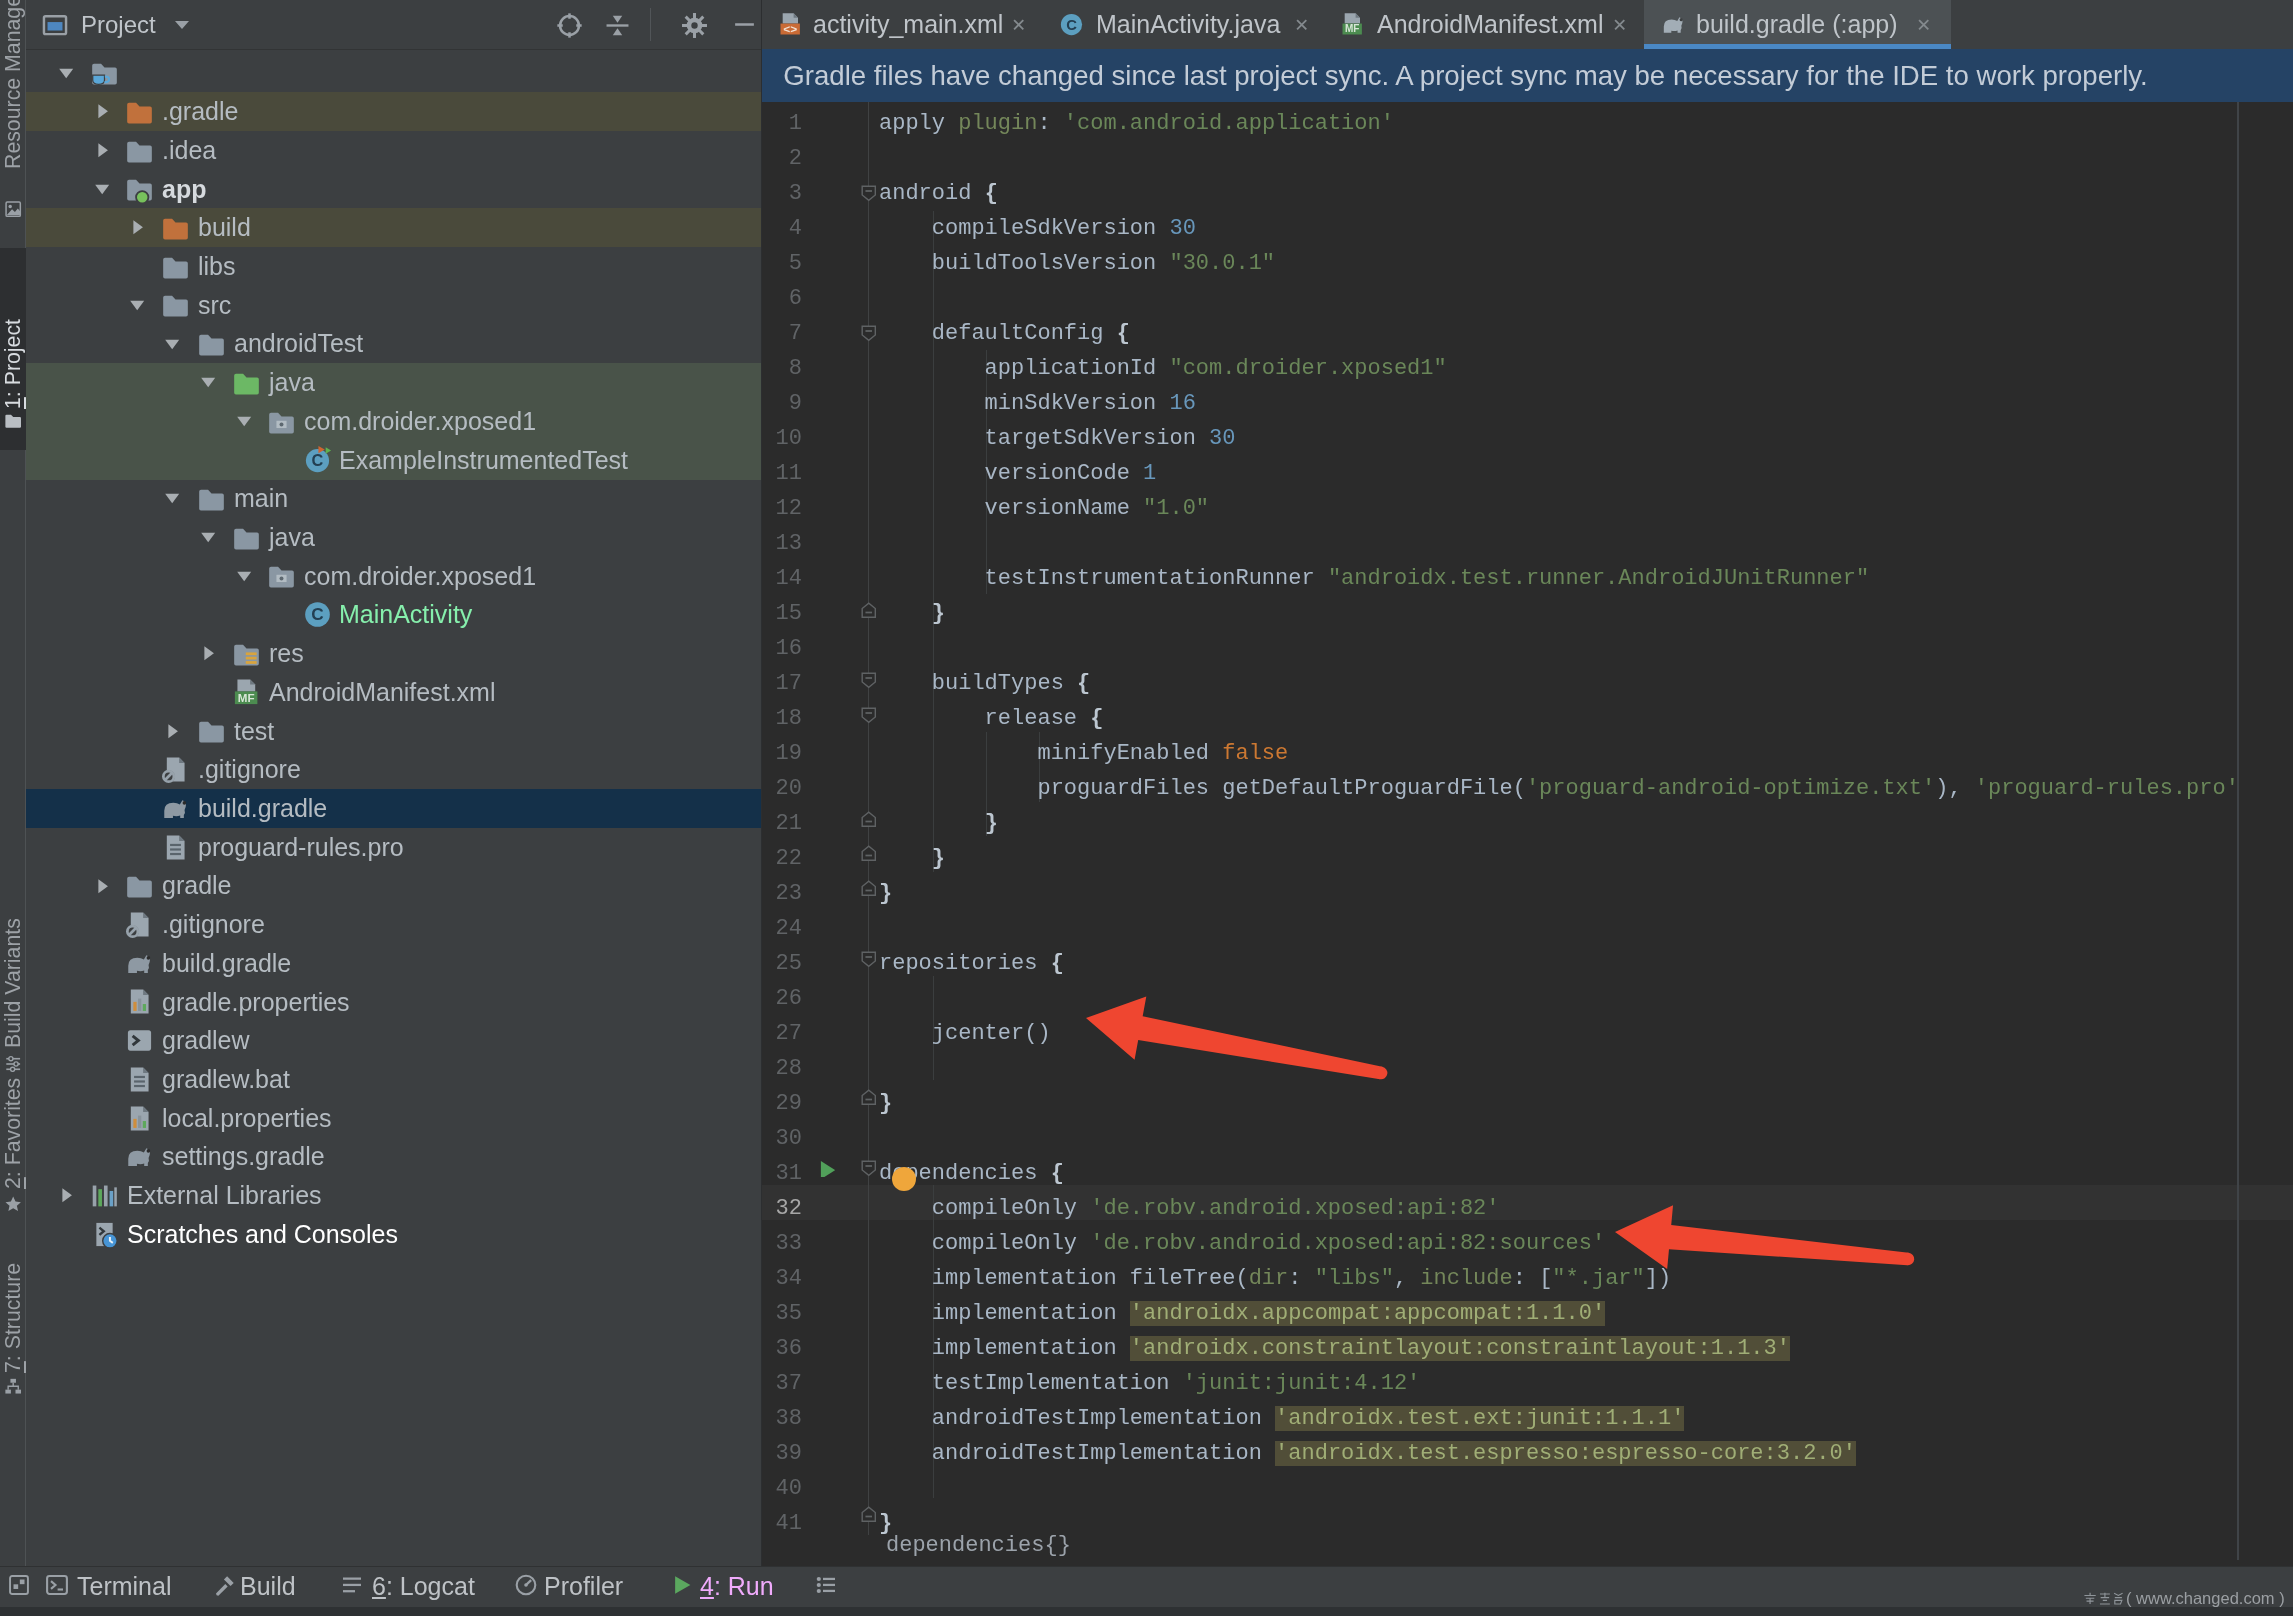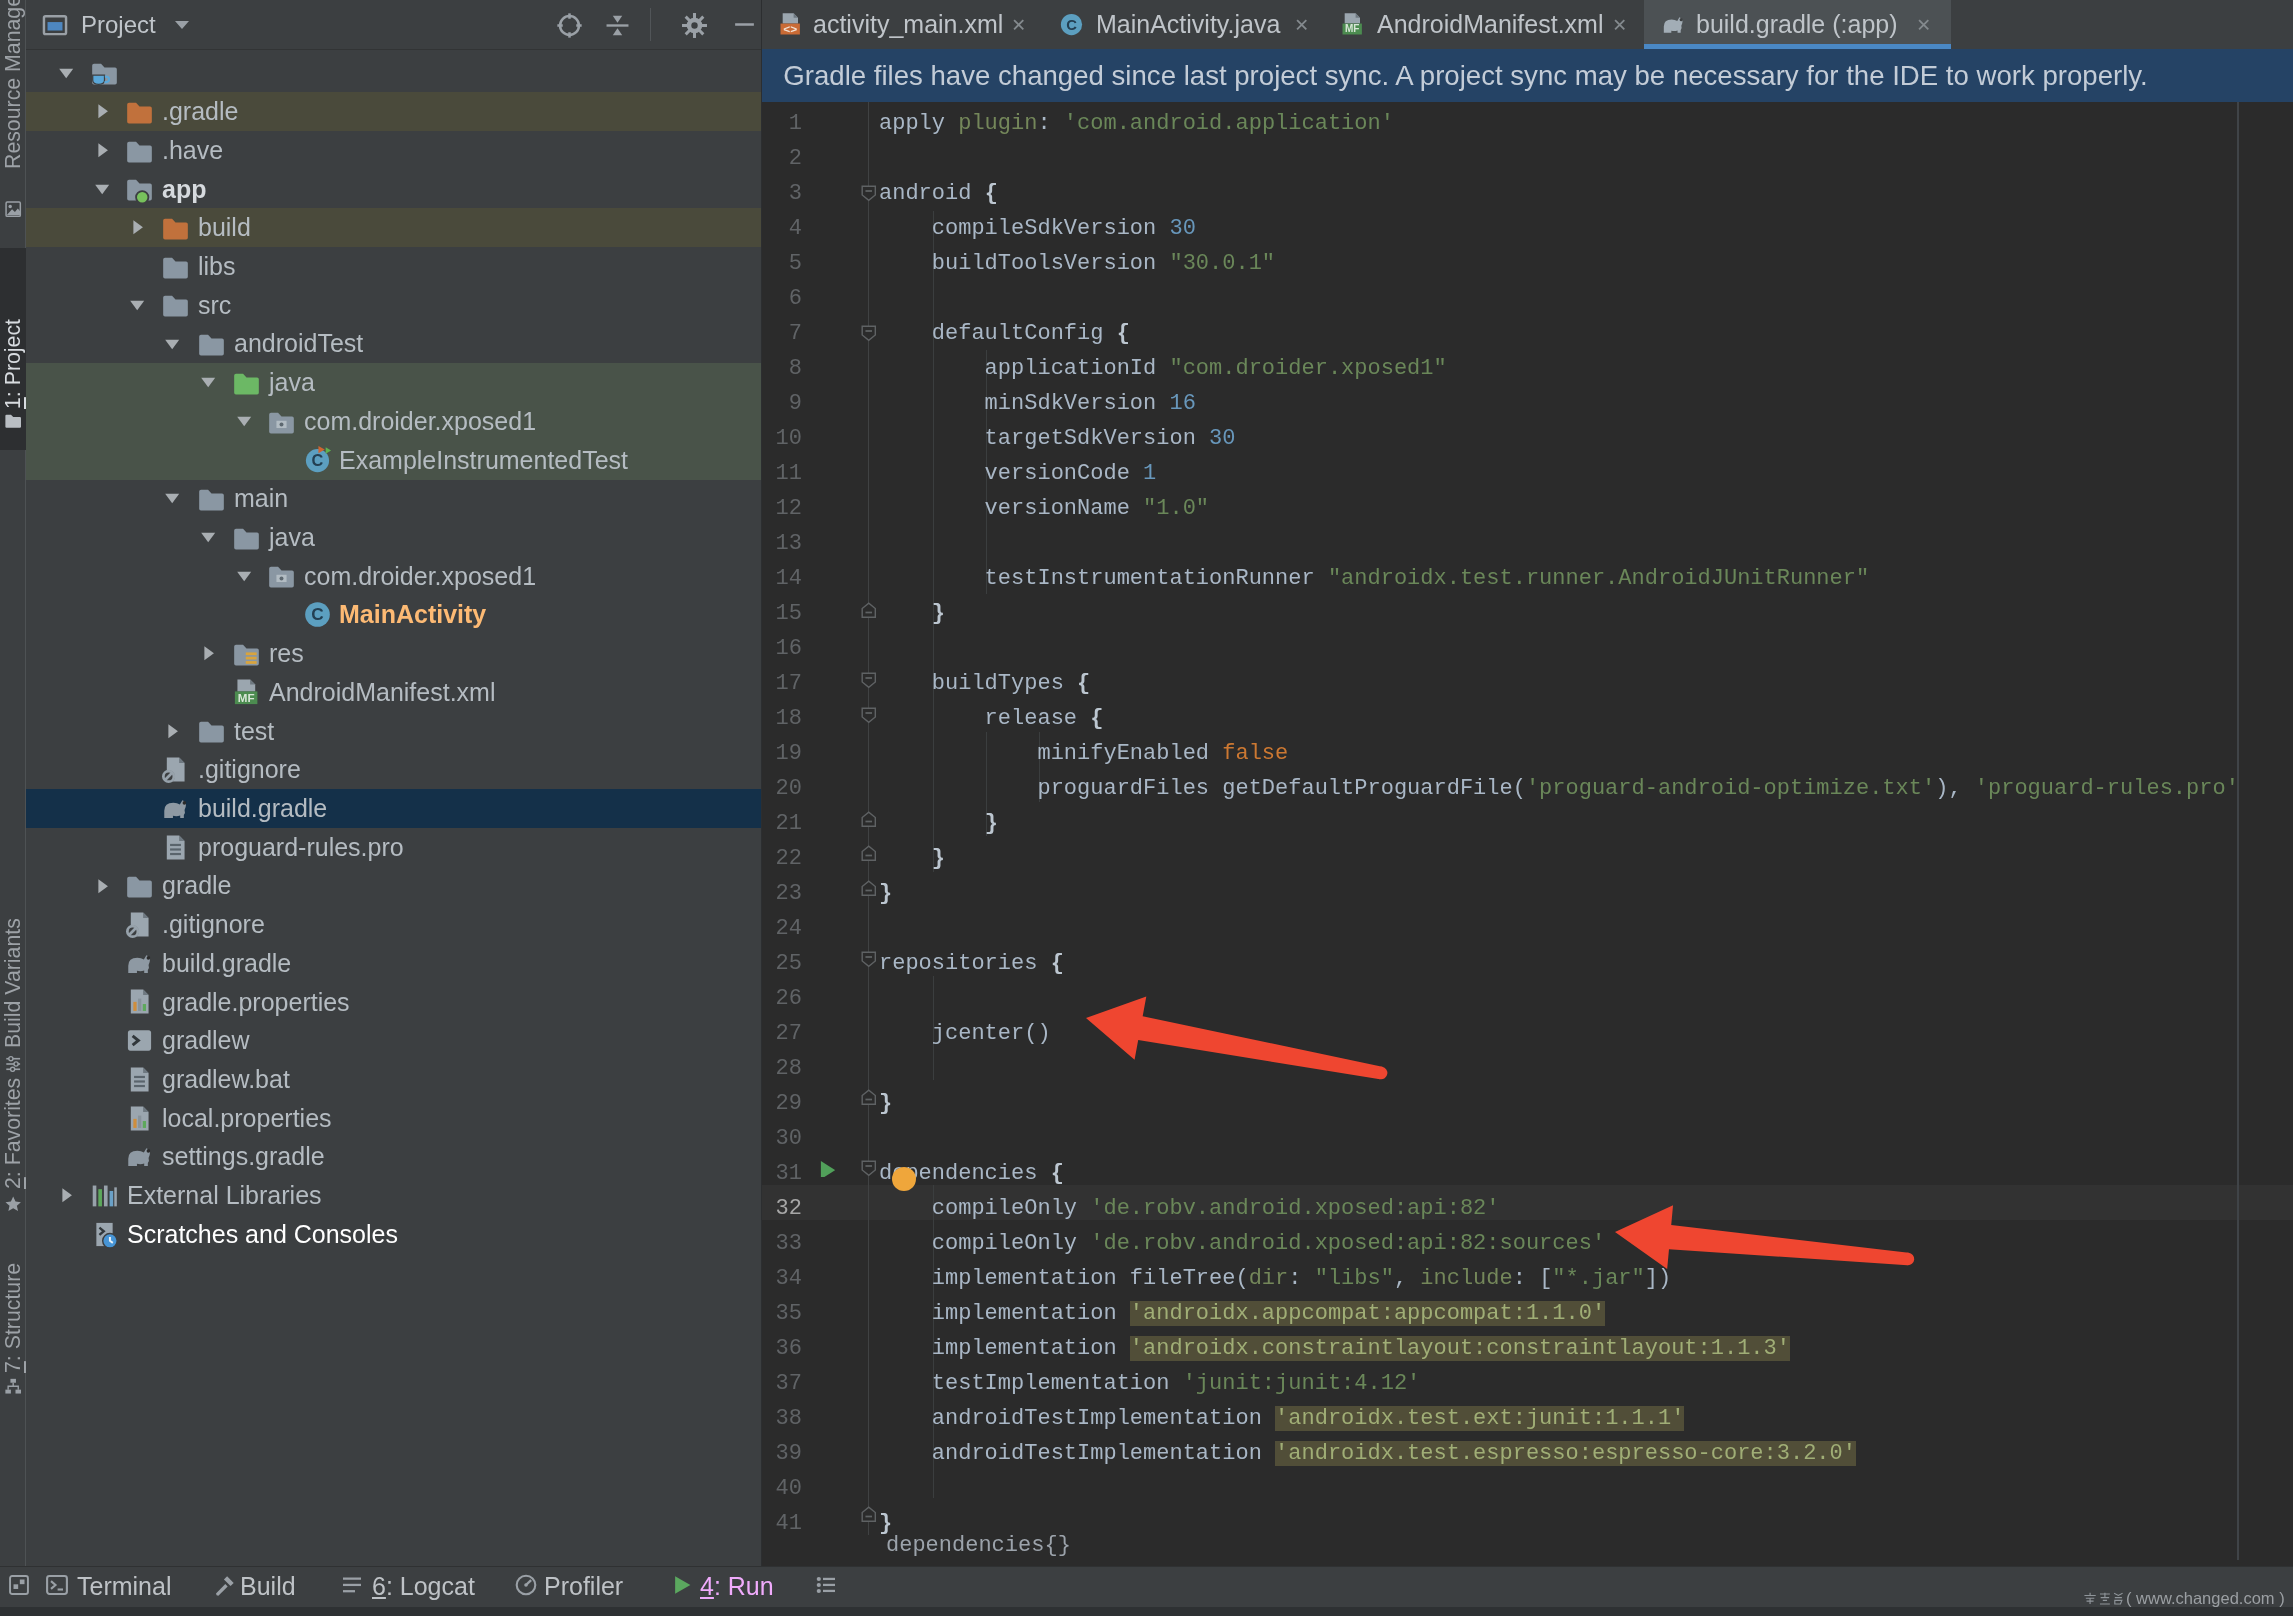--- a/index.html
+++ b/index.html
@@ -68,21 +68,21 @@
     <div style="position:absolute;left:99px;top:97px;width:29px;height:29px"><svg width="29" height="29" viewBox="0 0 16 16" style="">
         <path d="M1.2 13.6 V4.2 Q1.2 3.2 2.2 3.2 H6.1 L8 5.2 H13.8 Q14.8 5.2 14.8 6.2 V13.6 Q14.8 14.6 13.8 14.6 H2.2 Q1.2 14.6 1.2 13.6 Z" fill="#c1713c"></path>
       </svg></div>
     <div style="position:absolute;left:136px;top:92px;height:39px;line-height:39px;font-size:25px;white-space:nowrap"><span style="font-weight:400;color:#b5bcc2">.gradle</span></div>
     <div style="position:absolute;left:66px;top:140px;width:20.4px;height:20.4px"><svg width="20.4" height="20.4" viewBox="0 0 16 16" style="">
         <path d="M5 2.5 L12.5 8 L5 13.5 Z" fill="#a9aeb2"></path>
       </svg></div>
     <div style="position:absolute;left:99px;top:136px;width:29px;height:29px"><svg width="29" height="29" viewBox="0 0 16 16" style="">
         <path d="M1.2 13.6 V4.2 Q1.2 3.2 2.2 3.2 H6.1 L8 5.2 H13.8 Q14.8 5.2 14.8 6.2 V13.6 Q14.8 14.6 13.8 14.6 H2.2 Q1.2 14.6 1.2 13.6 Z" fill="#8a97a3"></path>
       </svg></div>
-    <div style="position:absolute;left:136px;top:131px;height:39px;line-height:39px;font-size:25px;white-space:nowrap"><span style="font-weight:400;color:#b5bcc2">.have</span></div>
+    <div style="position:absolute;left:136px;top:131px;height:39px;line-height:39px;font-size:25px;white-space:nowrap"><span style="font-weight:400;color:#b5bcc2">.idea</span></div>
     <div style="position:absolute;left:66px;top:179px;width:20.4px;height:20.4px"><svg width="20.4" height="20.4" viewBox="0 0 16 16" style="">
         <path d="M2.5 4.5 H13.5 L8 12 Z" fill="#a9aeb2"></path>
       </svg></div>
     <div style="position:absolute;left:99px;top:174px;width:29px;height:29px"><svg width="29" height="29" viewBox="0 0 16 16" style="">
         <path d="M1.2 13.6 V4.2 Q1.2 3.2 2.2 3.2 H6.1 L8 5.2 H13.8 Q14.8 5.2 14.8 6.2 V13.6 Q14.8 14.6 13.8 14.6 H2.2 Q1.2 14.6 1.2 13.6 Z" fill="#8a97a3"></path>
         <circle cx="9.5" cy="12.8" r="3.4" fill="#77c15c" stroke="#3c3f41" stroke-width="1"></circle>
       </svg></div>
     <div style="position:absolute;left:136px;top:170px;height:39px;line-height:39px;font-size:25px;white-space:nowrap"><span style="font-weight:700;color:#d6dade">app</span></div>
     <div style="position:absolute;left:0;top:208px;width:735px;height:39px;background:#4a4a3b"></div>
     <div style="position:absolute;left:101px;top:217px;width:20.4px;height:20.4px"><svg width="20.4" height="20.4" viewBox="0 0 16 16" style="">
@@ -156,21 +156,21 @@
     <div style="position:absolute;left:241px;top:561px;width:29px;height:29px"><svg width="29" height="29" viewBox="0 0 16 16" style="">
         <path d="M1.2 13.6 V4.2 Q1.2 3.2 2.2 3.2 H6.1 L8 5.2 H13.8 Q14.8 5.2 14.8 6.2 V13.6 Q14.8 14.6 13.8 14.6 H2.2 Q1.2 14.6 1.2 13.6 Z" fill="#8a97a3"></path>
         <rect x="5.2" y="7.6" width="5.6" height="4" fill="#b9c2c9" opacity="0.85"></rect>
         <circle cx="8" cy="9.6" r="1.1" fill="#5d6870"></circle>
       </svg></div>
     <div style="position:absolute;left:278px;top:557px;height:39px;line-height:39px;font-size:25px;white-space:nowrap"><span style="font-weight:400;color:#b5bcc2">com.droider.xposed1</span></div>
     <div style="position:absolute;left:277px;top:600px;width:29px;height:29px"><svg width="29" height="29" viewBox="0 0 16 16" style="">
         <circle cx="8" cy="8" r="6.8" fill="#5c9fc0"></circle>
         <text x="8" y="11.2" font-size="9.5" font-weight="bold" fill="#233f52" text-anchor="middle" font-family="Liberation Sans">C</text>
       </svg></div>
-    <div style="position:absolute;left:313px;top:595px;height:39px;line-height:39px;font-size:25px;white-space:nowrap"><span style="font-weight:700;color:#fdba74">MainActivity</span></div>
+    <div style="position:absolute;left:313px;top:595px;height:39px;line-height:39px;font-size:25px;white-space:nowrap"><span style="font-weight:400;color:#86efac">MainActivity</span></div>
     <div style="position:absolute;left:172px;top:643px;width:20.4px;height:20.4px"><svg width="20.4" height="20.4" viewBox="0 0 16 16" style="">
         <path d="M5 2.5 L12.5 8 L5 13.5 Z" fill="#a9aeb2"></path>
       </svg></div>
     <div style="position:absolute;left:206px;top:639px;width:29px;height:29px"><svg width="29" height="29" viewBox="0 0 16 16" style="">
         <path d="M1.2 13.6 V4.2 Q1.2 3.2 2.2 3.2 H6.1 L8 5.2 H13.8 Q14.8 5.2 14.8 6.2 V13.6 Q14.8 14.6 13.8 14.6 H2.2 Q1.2 14.6 1.2 13.6 Z" fill="#8a97a3"></path>
         <rect x="7.6" y="7.4" width="6" height="1.5" fill="#d9a43d"></rect>
         <rect x="7.6" y="9.8" width="6" height="1.5" fill="#d9a43d"></rect>
         <rect x="7.6" y="12.2" width="6" height="1.5" fill="#d9a43d"></rect>
       </svg></div>
     <div style="position:absolute;left:243px;top:634px;height:39px;line-height:39px;font-size:25px;white-space:nowrap"><span style="font-weight:400;color:#b5bcc2">res</span></div>

